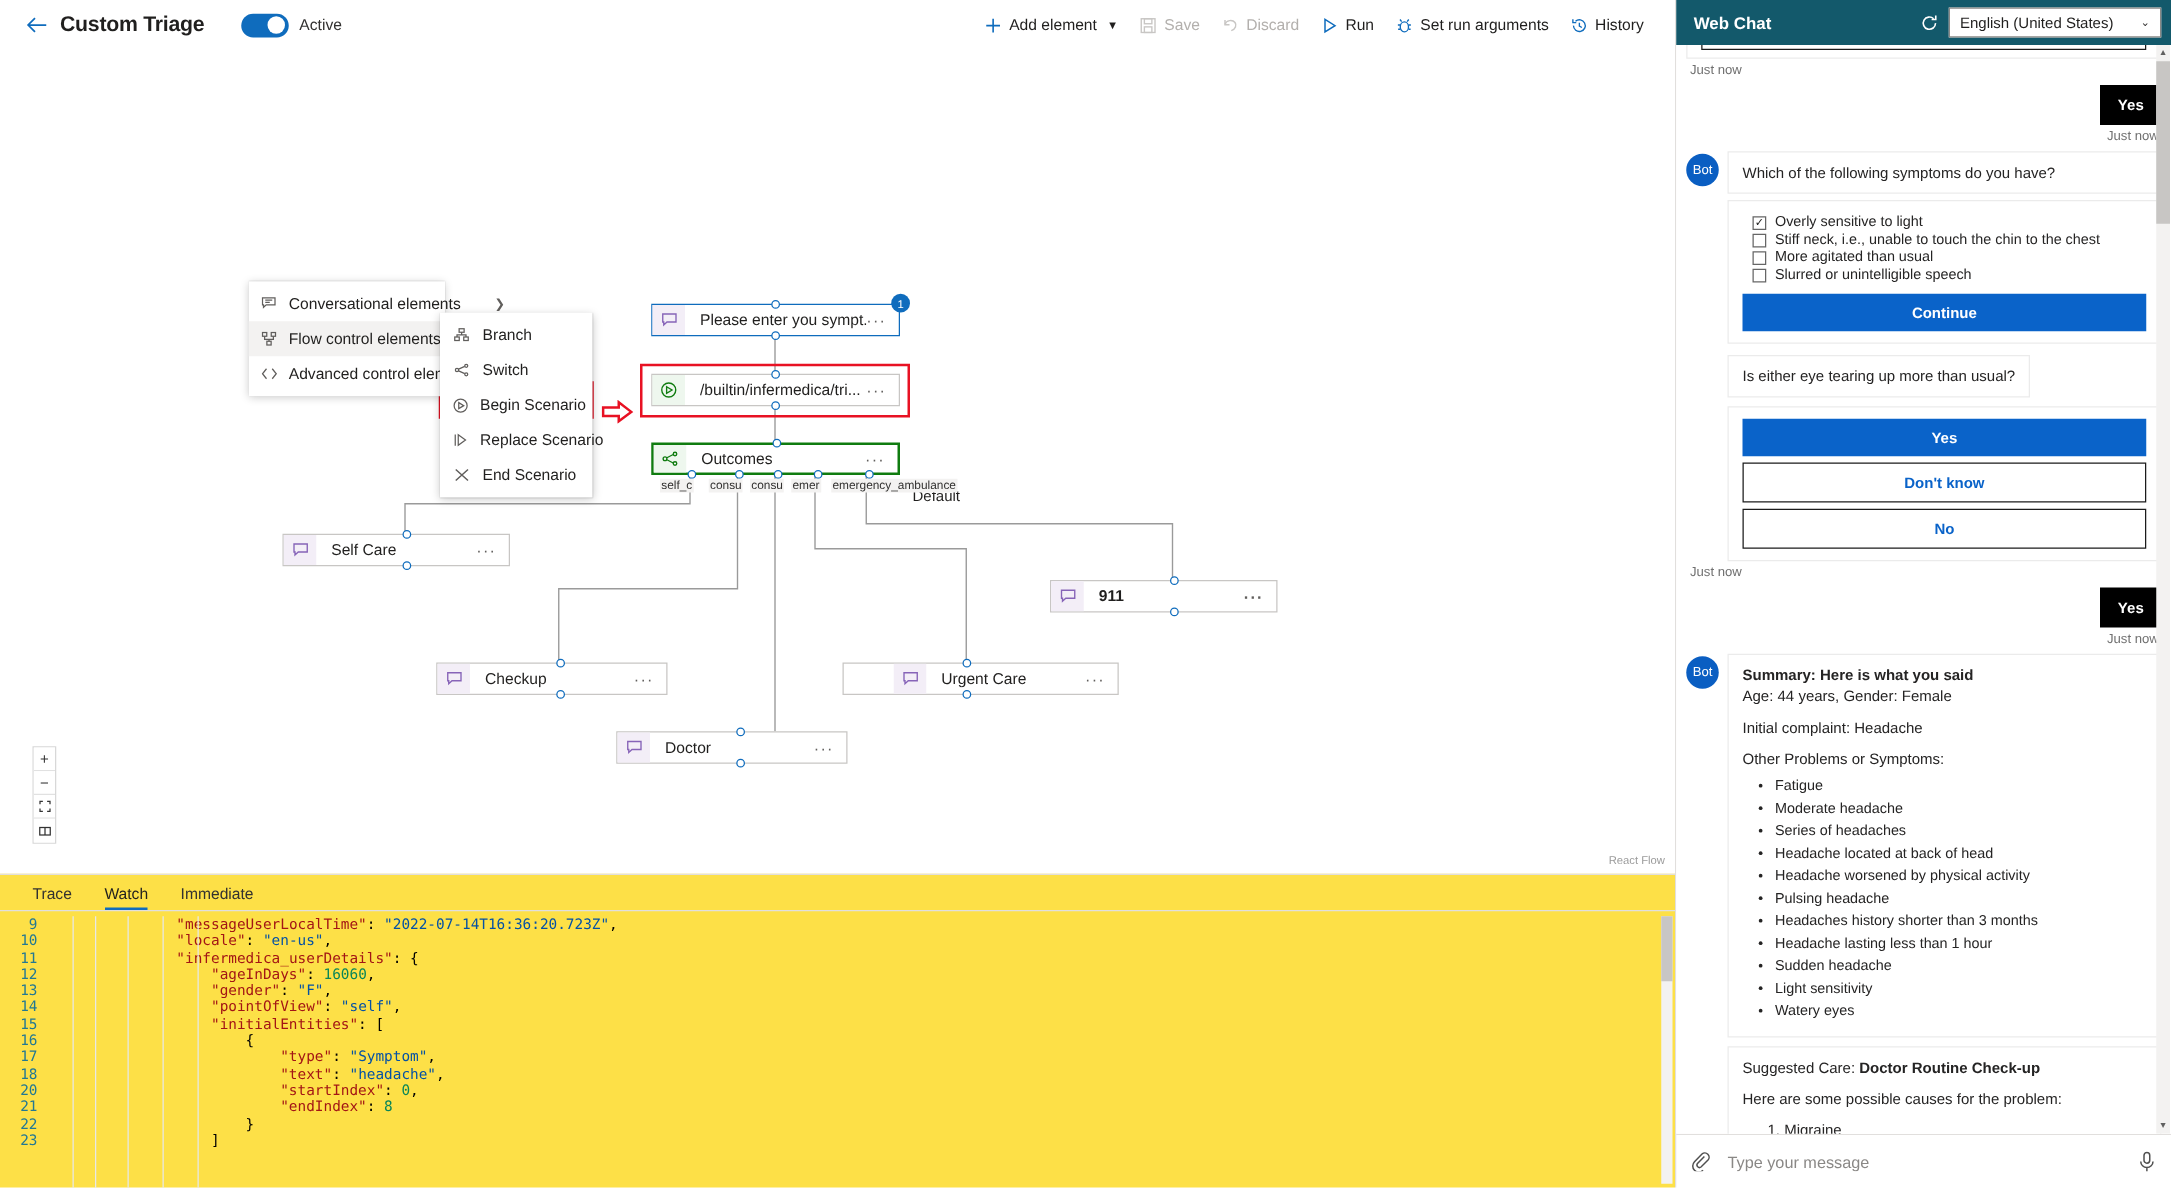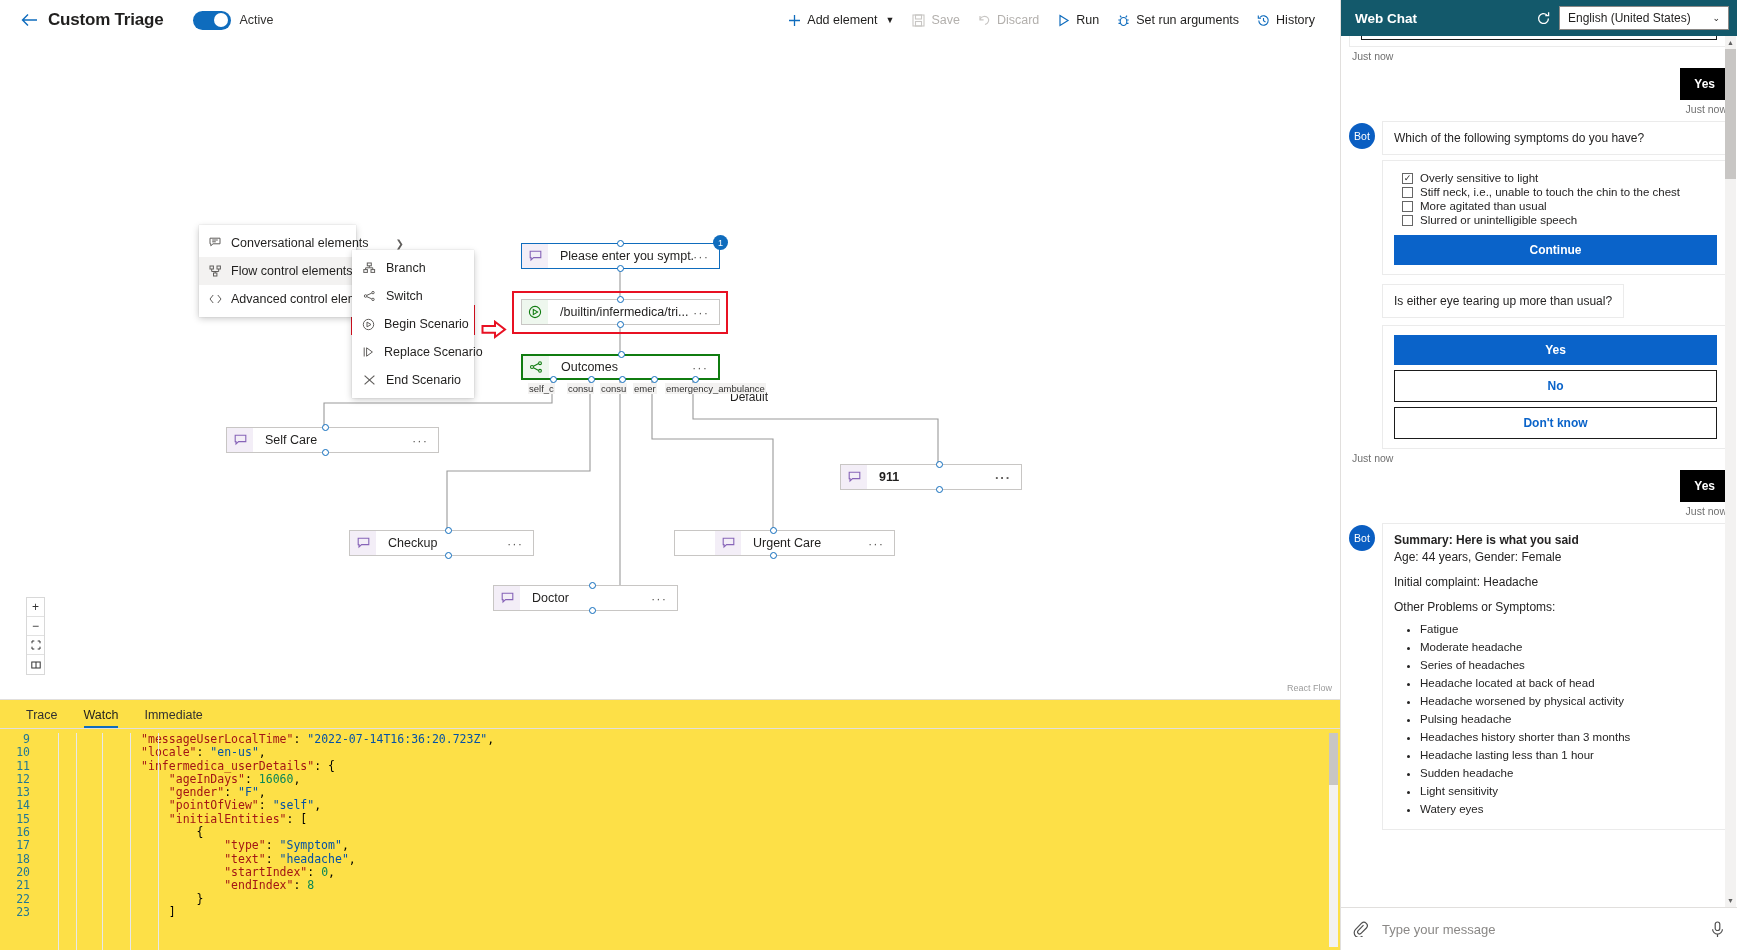--- a/index.html
+++ b/index.html
@@ -446,21 +446,21 @@
     <div class="port" style="left:169px; bottom:-5px;"></div>
   </div>
   <div class="default-label" style="left:730px; top:349px;">Default</div>
 
   <div class="edge-label" style="left:528px; top:342px;">self_c</div>
   <div class="edge-label" style="left:567px; top:342px;">consu</div>
   <div class="edge-label" style="left:600px; top:342px;">consu</div>
   <div class="edge-label" style="left:633px; top:342px;">emer</div>
   <div class="edge-label" style="left:665px; top:342px;">emergency_ambulance</div>
 
-  <div class="node" style="left:226px; top:386px; width:213px;">
+  <div class="node" style="left:226px; top:386px; width:182px;">
     <div class="nicon">
       <svg width="13" height="12" viewBox="0 0 13 12" fill="none" stroke="#8764b8" stroke-width="1.1">
           <path d="M1.2 1.2h10.6v6.4H4.6L2 10V7.6H1.2z"></path>
         </svg>
     </div>
     <div class="nlabel">Self Care</div>
     <div class="ndots">···</div>
     <div class="port" style="left:95px; top:-4px;"></div>
     <div class="port" style="left:95px; bottom:-4px;"></div>
   </div>
@@ -706,22 +706,22 @@
           <span>Slurred or unintelligible speech</span>
         </div>
       </div>
       <div class="btn-primary">Continue</div>
     </div>
 
     <div class="bubble" style="margin-left:33px; margin-top:9px; display:inline-block;">Is either eye tearing up more than usual?</div>
 
     <div class="card" style="margin-left:33px; margin-top:7px;">
       <div class="btn-primary">Yes</div>
+      <div class="btn-outline">Don't know</div>
       <div class="btn-outline">No</div>
-      <div class="btn-outline">Don't know</div>
     </div>
     <div class="ts" style="margin-left:3px;">Just now</div>
 
     <div class="user-row">
       <div class="user-bubble">Yes</div>
     </div>
     <div class="ts right">Just now</div>
 
     <div class="row-bot">
       <div class="avatar">Bot</div>
@@ -741,20 +741,27 @@
               <li>Headaches history shorter than 3 months</li>
               <li>Headache lasting less than 1 hour</li>
               <li>Sudden headache</li>
               <li>Light sensitivity</li>
               <li>Watery eyes</li>
             </ul>
         </div>
       </div>
     </div>
 
+    <div class="bubble" style="margin-left:33px; margin-top:7px;">
+      <div class="sum-p first">
+        <span>Suggested Care: </span><span class="bold">Doctor Routine Check-up</span>
+      </div>
+      <div class="sum-p">Here are some possible causes for the problem:</div>
+      <div class="num-item">1. Migraine</div>
+    </div>
     
 
     <div id="wc-scrollbar">
       <div class="up">▲</div>
       <div class="thumb"></div>
       <div class="dn">▼</div>
     </div>
   </div>
 
   <div id="wc-input">

